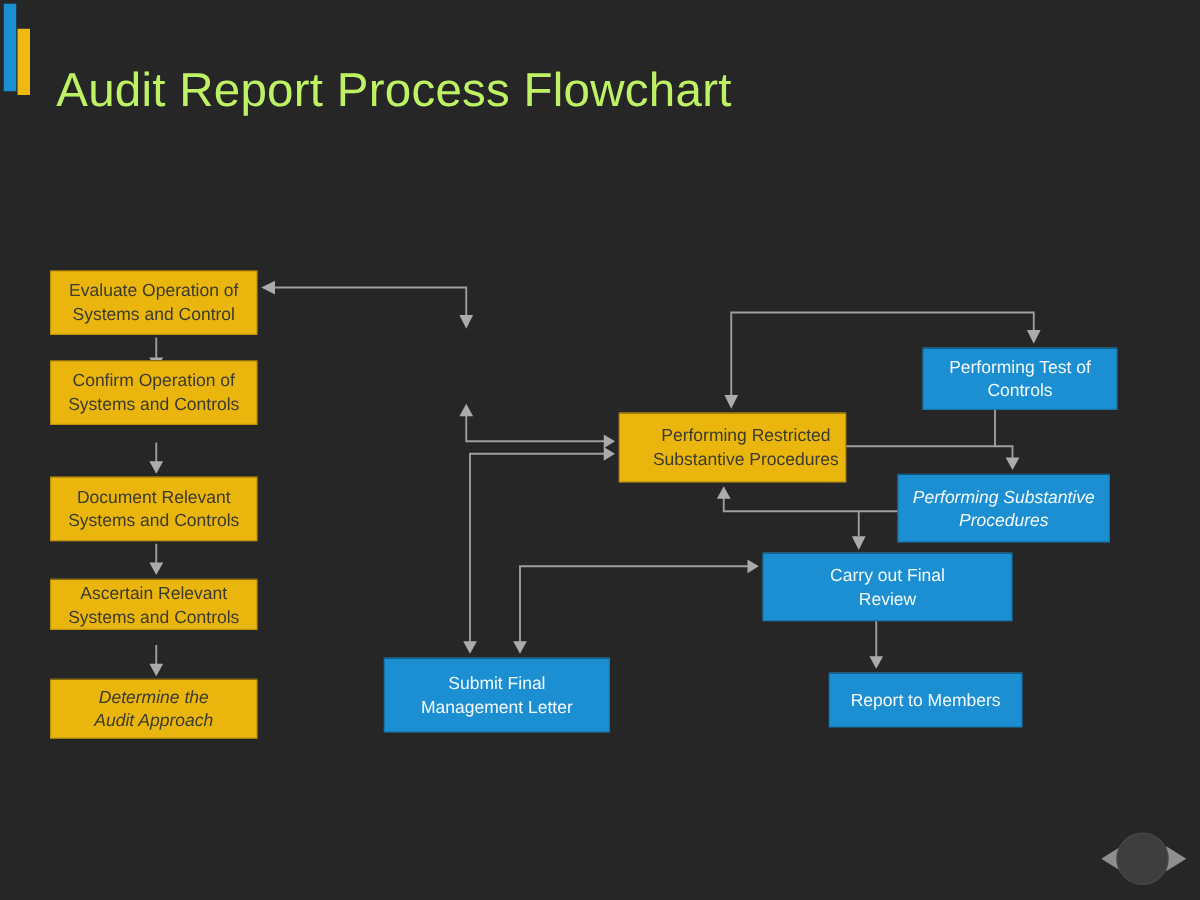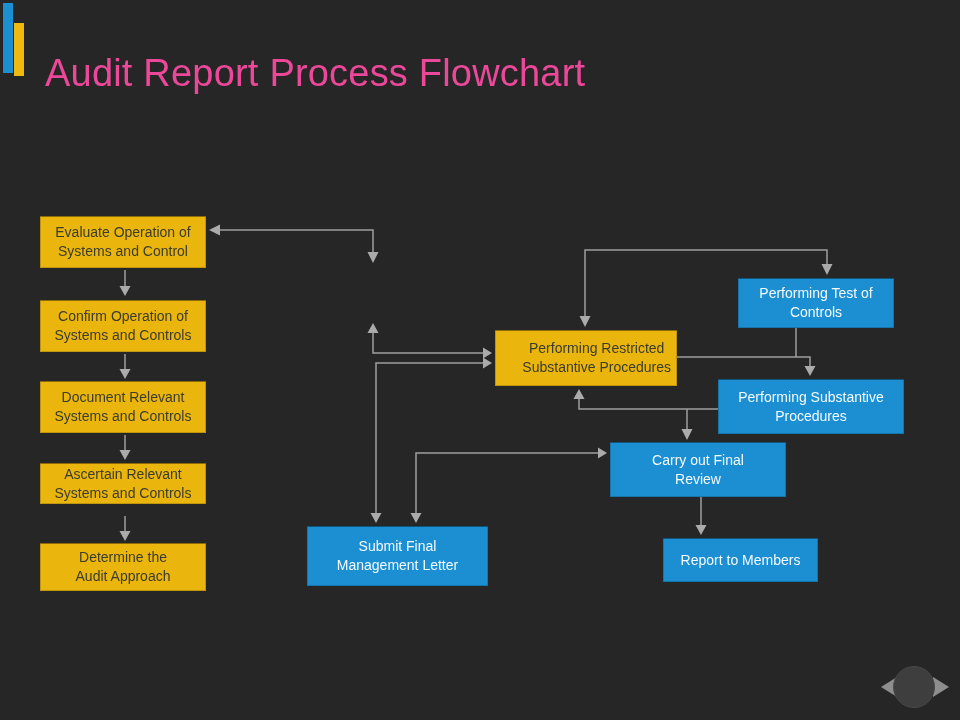--- a/index.html
+++ b/index.html
@@ -7,21 +7,21 @@
   .slide {
     position: relative; width: 960px; height: 720px;
     background: #262626; overflow: hidden;
     font-family: "Liberation Sans", "DejaVu Sans", sans-serif;
   }
   .accent-bar { position: absolute; }
   .accent-bar.blue  { left: 3px;  top: 3px;  width: 10px; height: 70px; background: #1B8FD2; }
   .accent-bar.gold  { left: 14px; top: 23px; width: 10px; height: 53px; background: #EFB90F; }
   .title {
     position: absolute; left: 45px; top: 26px;
-    font-size: 38px; line-height: 44px; color: #ec4899;
+    font-size: 38px; line-height: 44px; color: #bef264;
     font-weight: 400; letter-spacing: 0.2px; white-space: nowrap;
   }
   .connectors { position: absolute; left: 0; top: 0; pointer-events: none; }
   .node {
     position: absolute; box-sizing: border-box;
     display: flex; align-items: center; justify-content: center;
     text-align: center; font-size: 14px; line-height: 1.33;
     padding: 15px 6px;
     box-shadow: inset 0 1px 0 rgba(0,0,0,0.28), inset 0 0 0 1px rgba(0,0,0,0.18);
   }
@@ -119,50 +119,50 @@
     <g>
       <line x1="701" y1="497" x2="701" y2="526"></line>
       <polygon points="695.5,525 706.5,525 701,535" fill="#ABABAB" stroke="none"></polygon>
     </g>
   </svg>
 
   <div class="node yellow" style="left:40px;  top:216px; width:166px; height:52px;">
     <span>Evaluate Operation of
 Systems and Control</span>
   </div>
-  <div class="node yellow" style="left:40px;  top:300px; width:166px; height:52px;">
+  <div class="node yellow" style="left:40px;  top:288px; width:166px; height:52px;">
     <span>Confirm Operation of
 Systems and Controls</span>
   </div>
   <div class="node yellow" style="left:40px;  top:381px; width:166px; height:52px;">
     <span>Document Relevant
 Systems and Controls</span>
   </div>
   <div class="node yellow" style="left:40px;  top:463px; width:166px; height:41px;">
     <span>Ascertain Relevant
 Systems and Controls</span>
   </div>
-  <div class="node yellow" style="left:40px;  top:543px; width:166px; height:48px;">
+  <div class="node yellow" style="left:40px;  top:543px; width:166px; height:48px;font-style:italic;">
     <span>Determine the
 Audit Approach</span>
   </div>
 
   <div class="node yellow" style="left:495px; top:330px; width:182px; height:56px;justify-content:flex-end;">
     <span>Performing Restricted
 Substantive Procedures</span>
   </div>
   <div class="node blue" style="left:738px; top:278px; width:156px; height:50px;">
     <span>Performing Test of
 Controls</span>
   </div>
-  <div class="node blue" style="left:718px; top:379px; width:186px; height:55px;">
+  <div class="node blue" style="left:718px; top:379px; width:170px; height:55px;font-style:italic;">
     <span>Performing Substantive
 Procedures</span>
   </div>
-  <div class="node blue" style="left:610px; top:442px; width:176px; height:55px;">
+  <div class="node blue" style="left:610px; top:442px; width:200px; height:55px;">
     <span>Carry out Final
 Review</span>
   </div>
   <div class="node blue" style="left:307px; top:526px; width:181px; height:60px;">
     <span>Submit Final
 Management Letter</span>
   </div>
   <div class="node blue" style="left:622px; top:538px; width:155px; height:44px;margin-left:41px;">
     <span>Report to Members</span>
   </div>

